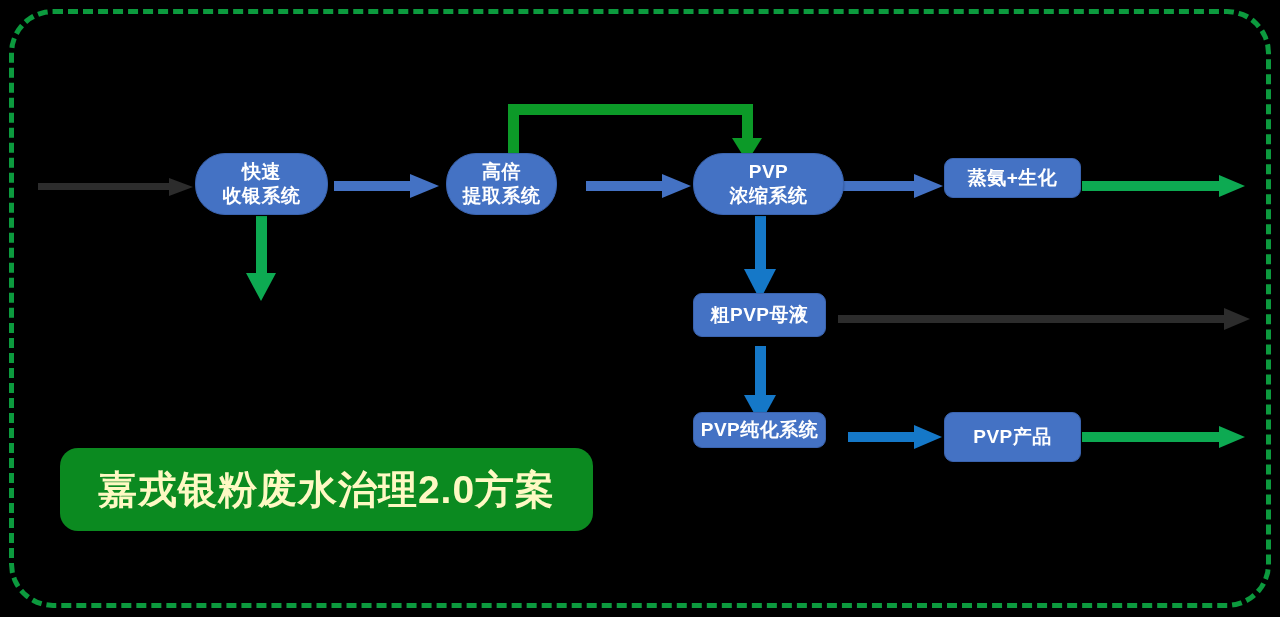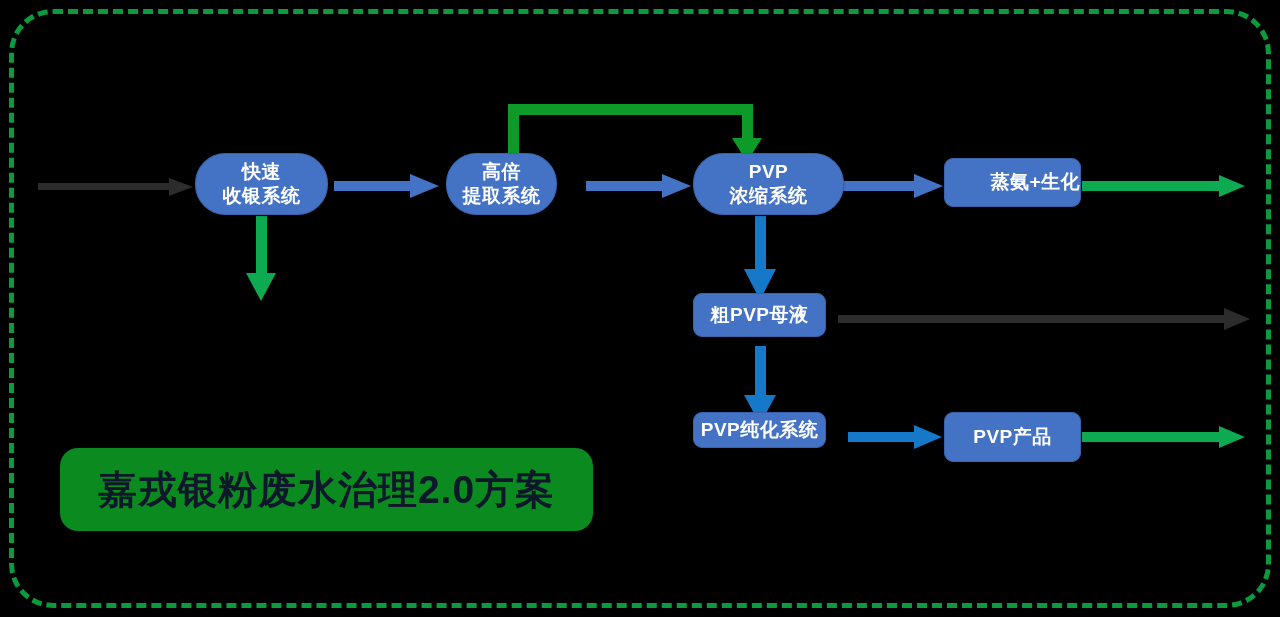--- a/index.html
+++ b/index.html
@@ -48,21 +48,21 @@
   }
   .node .ln { display: block; white-space: nowrap; }
   .node.two-line { font-size: 19px; border-radius: 30px; }
   .node.one-line { font-size: 19px; }
 
   .title-banner {
     position: absolute;
     box-sizing: border-box;
     background: #0B8A20;
     border-radius: 18px;
-    color: #0f172a;
+    color: #fef9c3;
     display: flex;
     align-items: center;
     justify-content: center;
     font-size: 39px;
     font-weight: bold;
     letter-spacing: 1px;
     white-space: nowrap;
   }
 
   
@@ -153,21 +153,21 @@
   <div class="node two-line" style="left:446px; top:153px; width:111px; height:62px;">
     <span class="ln">高倍</span>
     <span class="ln">提取系统</span>
   </div>
 
   <div class="node two-line" style="left:693px; top:153px; width:151px; height:62px;">
     <span class="ln">PVP</span>
     <span class="ln">浓缩系统</span>
   </div>
 
-  <div class="node one-line" style="left:944px; top:158px; width:137px; height:49px;align-items:flex-end;">
+  <div class="node one-line" style="left:944px; top:158px; width:137px; height:40px;">
     <span class="ln">蒸氨+生化</span>
   </div>
 
   <div class="node one-line" style="left:693px; top:293px; width:133px; height:44px;">
     <span class="ln">粗PVP母液</span>
   </div>
 
   <div class="node one-line" style="left:693px; top:412px; width:133px; height:36px;">
     <span class="ln">PVP纯化系统</span>
   </div>

